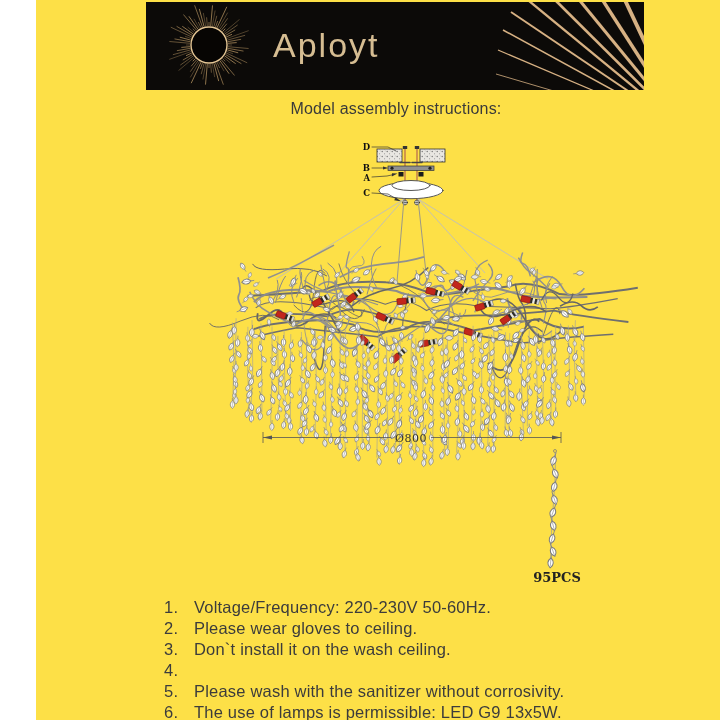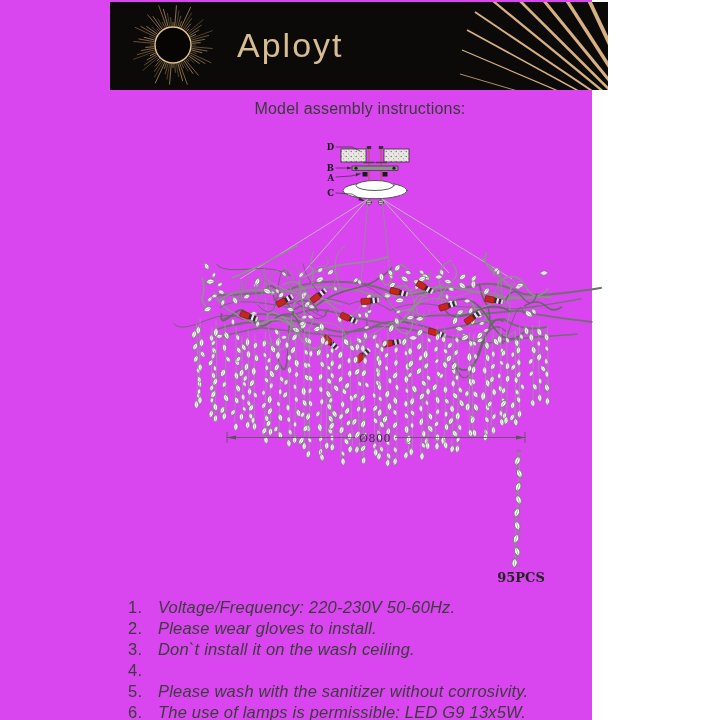--- a/index.html
+++ b/index.html
@@ -1,21 +1,21 @@
 <!DOCTYPE html>
 <html><head>
 <meta charset="utf-8">
 <style>
   html,body{margin:0;padding:0;}
   body{
     width:720px;height:720px;overflow:hidden;position:relative;
     background:#ffffff;
     font-family:"Liberation Sans", sans-serif;
   }
-  .page{position:absolute;inset:0;width:592px;height:720px;background:#d946ef;}
+  .page{position:absolute;inset:0;width:684px;height:720px;background:#fde047;margin-left:36px;}
 
   
   .banner{
     position:absolute;left:110px;top:2px;width:498px;height:88px;
     background:#0c0a08;overflow:hidden;
   }
   .banner svg{display:block;}
 
   
   .title-block{
@@ -26,21 +26,21 @@
   
   .diagram{position:absolute;left:0;top:0;width:720px;height:720px;pointer-events:none;}
 
   
   .instructions{
     position:absolute;left:128px;top:597px;margin:0;padding:0;list-style:none;
     color:#3c3c3c;font-size:16.5px;letter-spacing:.2px;
   }
   .instructions li{display:flex;line-height:21px;}
   .instructions .n{width:20px;flex:0 0 20px;}
-  .instructions .t{margin-left:10px;white-space:nowrap;font-style:italic;}
+  .instructions .t{margin-left:10px;white-space:nowrap;}
 </style>
 </head>
 <body>
 
 <div class="page">
 
   <div class="banner">
     <svg width="498" height="88" viewBox="0 0 498 88">
       <g id="corner-rays">
           <line x1="540" y1="128" x2="350" y2="72" stroke="#d7b183" stroke-width="0.80"></line>
@@ -891,21 +891,21 @@
     <text x="521" y="582" text-anchor="middle" font-family="DejaVu Serif, serif" font-weight="bold" font-size="13" fill="#222">95PCS</text>
   </svg>
 
   <ol class="instructions">
     <li>
         <span class="n">1.</span>
         <span class="t">Voltage/Frequency: 220-230V 50-60Hz.</span>
       </li>
     <li>
         <span class="n">2.</span>
-        <span class="t">Please wear gloves to install.</span>
+        <span class="t">Please wear gloves to ceiling.</span>
       </li>
     <li>
         <span class="n">3.</span>
         <span class="t">Don`t install it on the wash ceiling.</span>
       </li>
     <li>
         <span class="n">4.</span>
       </li>
     <li>
         <span class="n">5.</span>

